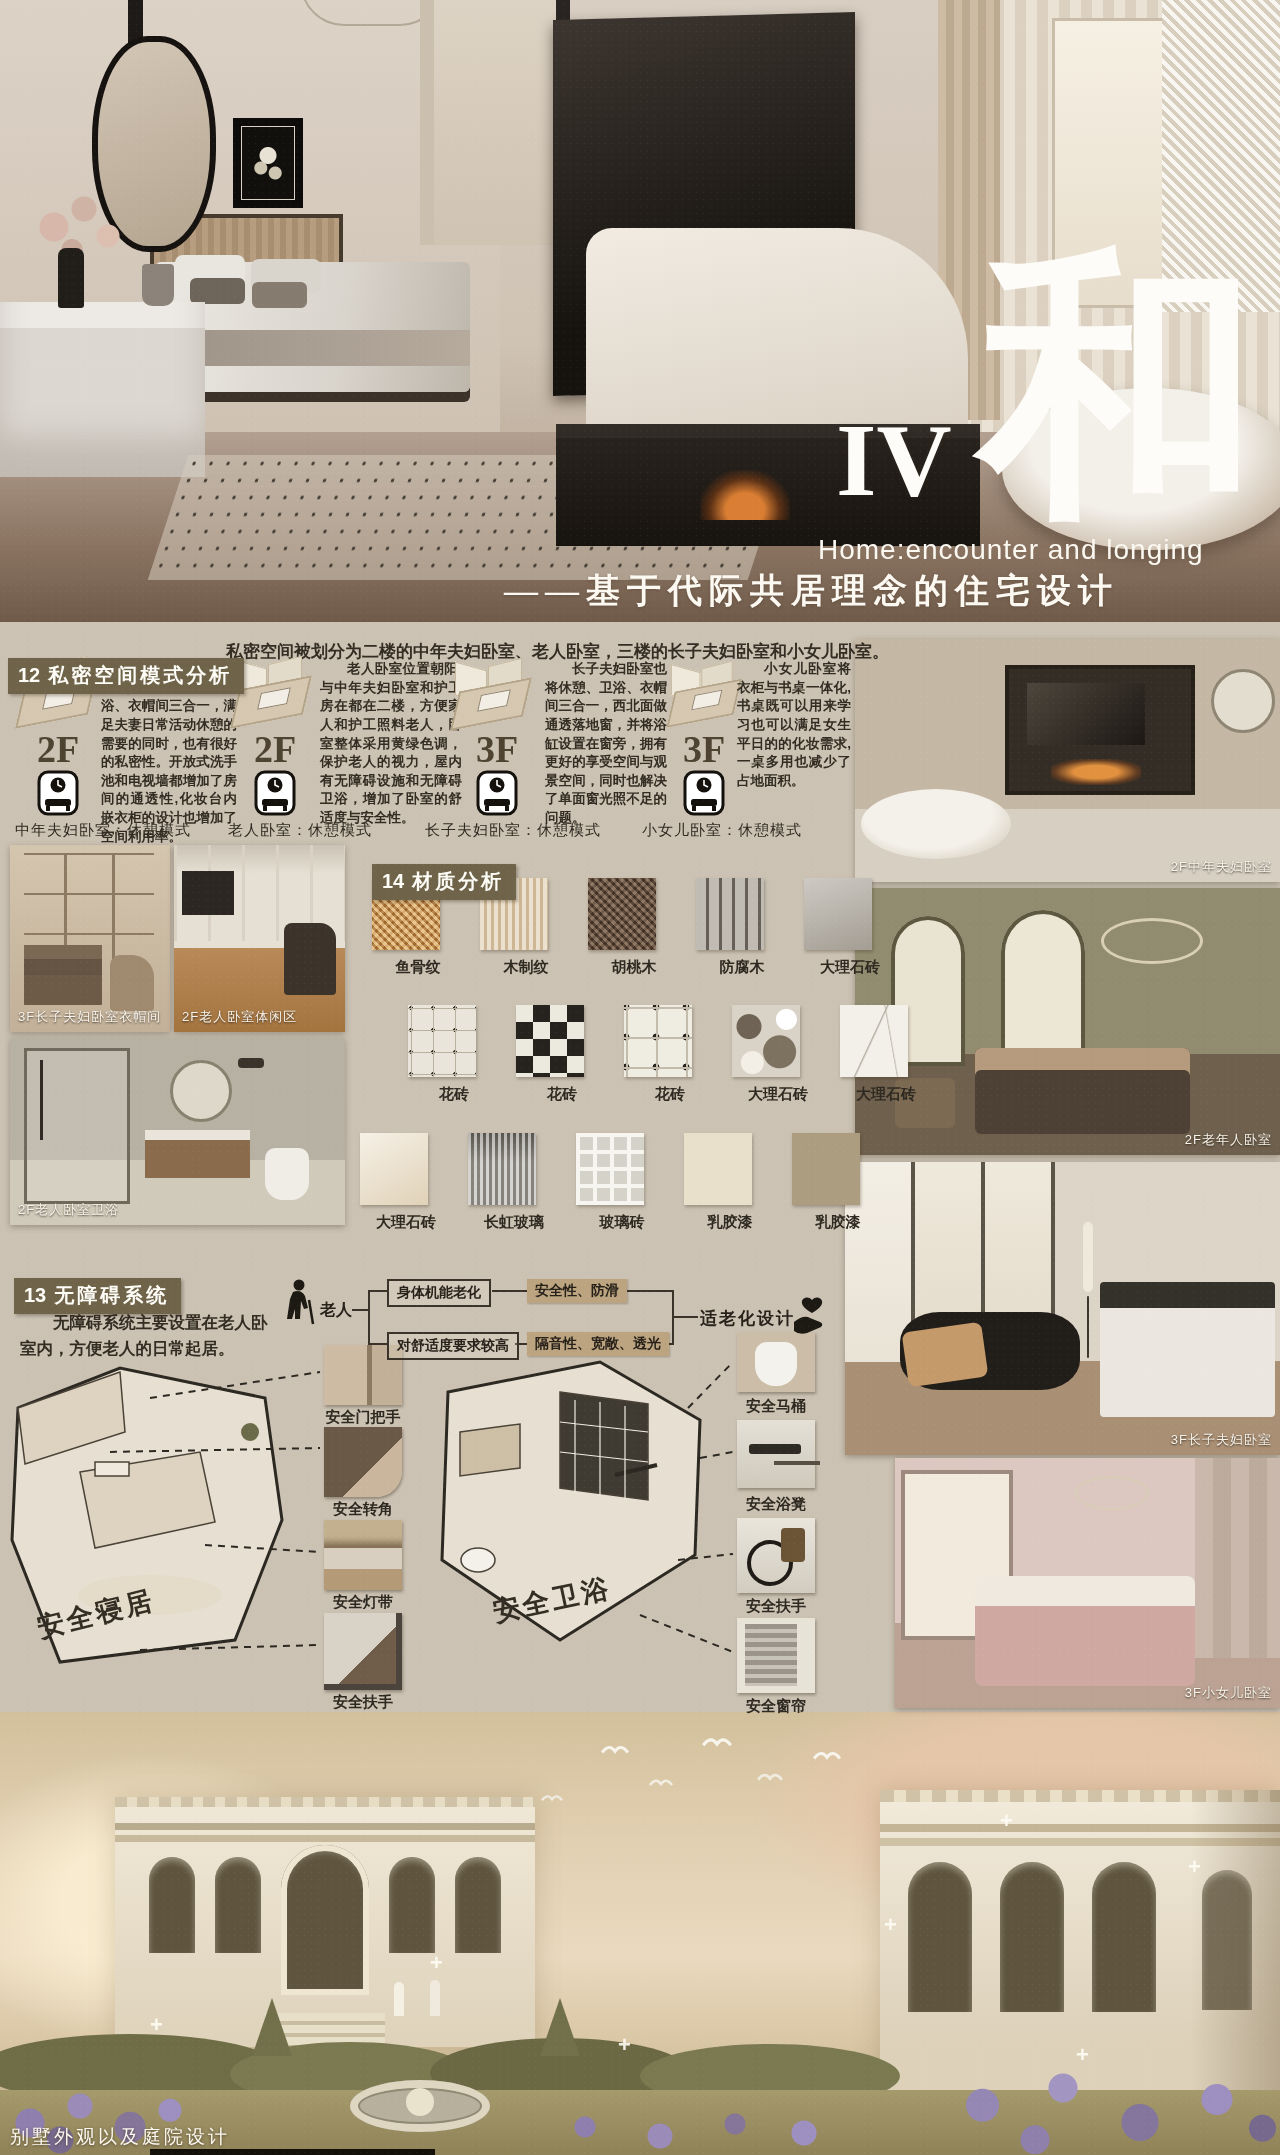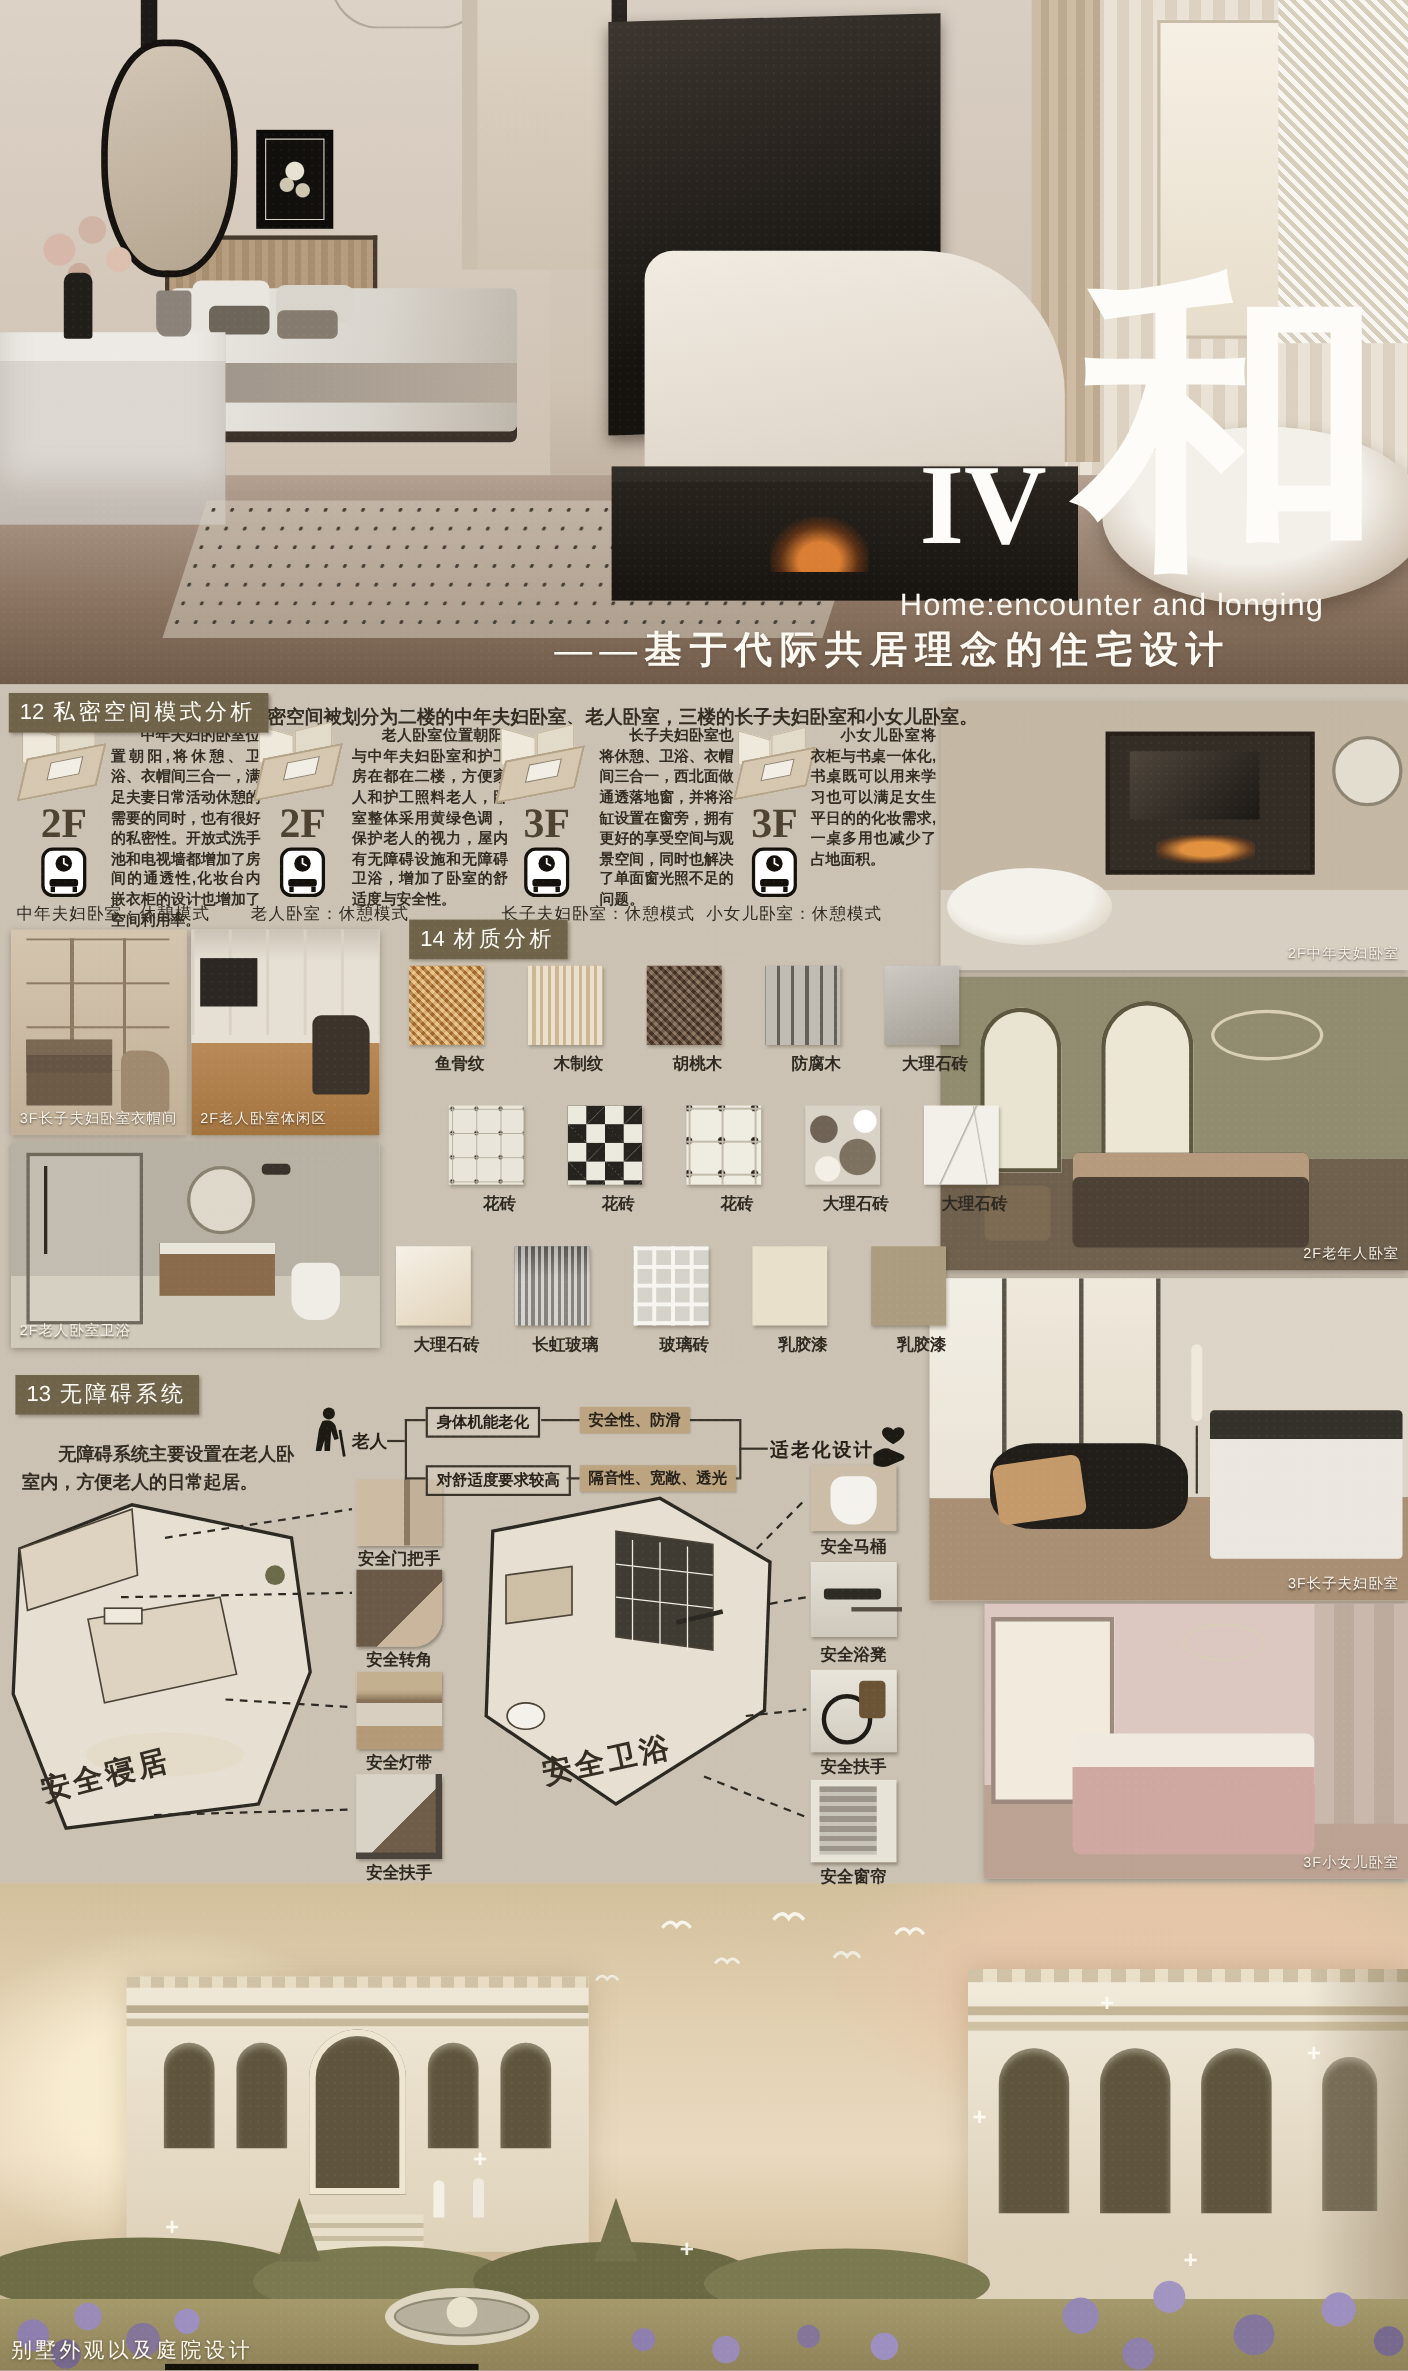--- a/index.html
+++ b/index.html
@@ -1,21 +1,21 @@
 <!DOCTYPE html>
 <html style="--header_bg: #6f6449; --tan_box: #bba47f; --paper: #cbc2b3;"><head>
 <meta charset="utf-8">
 <style>
   html,body{margin:0;padding:0;background:#8b8378;}
   .poster{position:relative;width:1280px;height:2155px;overflow:hidden;background:#cbc2b3;
           font-family:"Liberation Sans",sans-serif;color:#352e24;}
   .abs{position:absolute;}
   
-  .sec-h{position:absolute;background:var(--header_bg,#6f6449);color:#fdfcf7;font-weight:normal;
-         font-size:20px;letter-spacing:3px;padding:4px 12px 5px 10px;box-shadow:2px 2px 3px rgba(60,50,35,.35);z-index:12;}
+  .sec-h{position:absolute;background:var(--header_bg,#6f6449);color:#fdfcf7;font-weight:bold;
+         font-size:20px;letter-spacing:3px;padding:4px 12px 5px 10px;box-shadow:2px 2px 3px rgba(60,50,35,.35);z-index:12;margin-top:28px;}
   .sec-h .n{margin-right:8px;letter-spacing:0;}
   .cap{position:absolute;color:#f7f3ea;font-size:13px;letter-spacing:1px;text-shadow:0 1px 2px rgba(40,30,20,.8);z-index:6;}
   .photo{position:absolute;overflow:hidden;box-shadow:0 2px 6px rgba(60,50,35,.35);z-index:5;}
   .grain{position:absolute;inset:0;background-image:radial-gradient(rgba(255,255,255,.55) .5px,transparent 1.1px);
          background-size:7px 7px;opacity:.10;pointer-events:none;z-index:40;}
   
   #hero{position:absolute;left:0;top:0;width:1280px;height:622px;background:linear-gradient(180deg,#d8cec2,#cfc3b4 55%,#a8937f);overflow:hidden;z-index:4;}
   .t-iv{position:absolute;left:836px;top:408px;font-family:"Liberation Serif",serif;font-weight:bold;
         font-size:104px;line-height:1;color:#fdfcf8;z-index:20;text-shadow:0 0 6px rgba(70,55,40,.25);}
   .t-big{position:absolute;left:978px;top:248px;font-family:"Liberation Serif",serif;font-weight:bold;
@@ -166,21 +166,21 @@
     <div class="floor" style="left:26px;top:72px;">3F</div>
     <svg class="badge" style="left:26px;top:112px;" viewBox="0 0 42 46">
         <rect x="2" y="2" width="38" height="42" rx="9" fill="#fff" stroke="#14110d" stroke-width="3"></rect>
         <circle cx="21" cy="15" r="7.5" fill="#14110d"></circle>
         <path d="M21 10v5l4 2" stroke="#fff" stroke-width="1.6" fill="none"></path>
         <rect x="8" y="29" width="26" height="7" rx="2.5" fill="#14110d"></rect>
         <rect x="9" y="36" width="4" height="5" fill="#14110d"></rect>
         <rect x="29" y="36" width="4" height="5" fill="#14110d"></rect>
       </svg>
     <div class="txt" style="left:95px;width:122px;">长子夫妇卧室也将休憩、卫浴、衣帽间三合一，西北面做通透落地窗，并将浴缸设置在窗旁，拥有更好的享受空间与观景空间，同时也解决了单面窗光照不足的问题。</div>
-    <div class="mode" style="left:-25px;margin-left:31px;">长子夫妇卧室：休憩模式</div>
+    <div class="mode" style="left:-25px;">长子夫妇卧室：休憩模式</div>
   </div>
 
   <div class="col12" style="left:665px;width:190px;">
     <div class="fp" style="left:2px;top:2px;transform:scale(.92);">
         <div class="wl"></div>
         <div class="wr"></div>
         <div class="f"></div>
         <div class="bd"></div>
       </div>
     <div class="floor" style="left:18px;top:72px;">3F</div>

